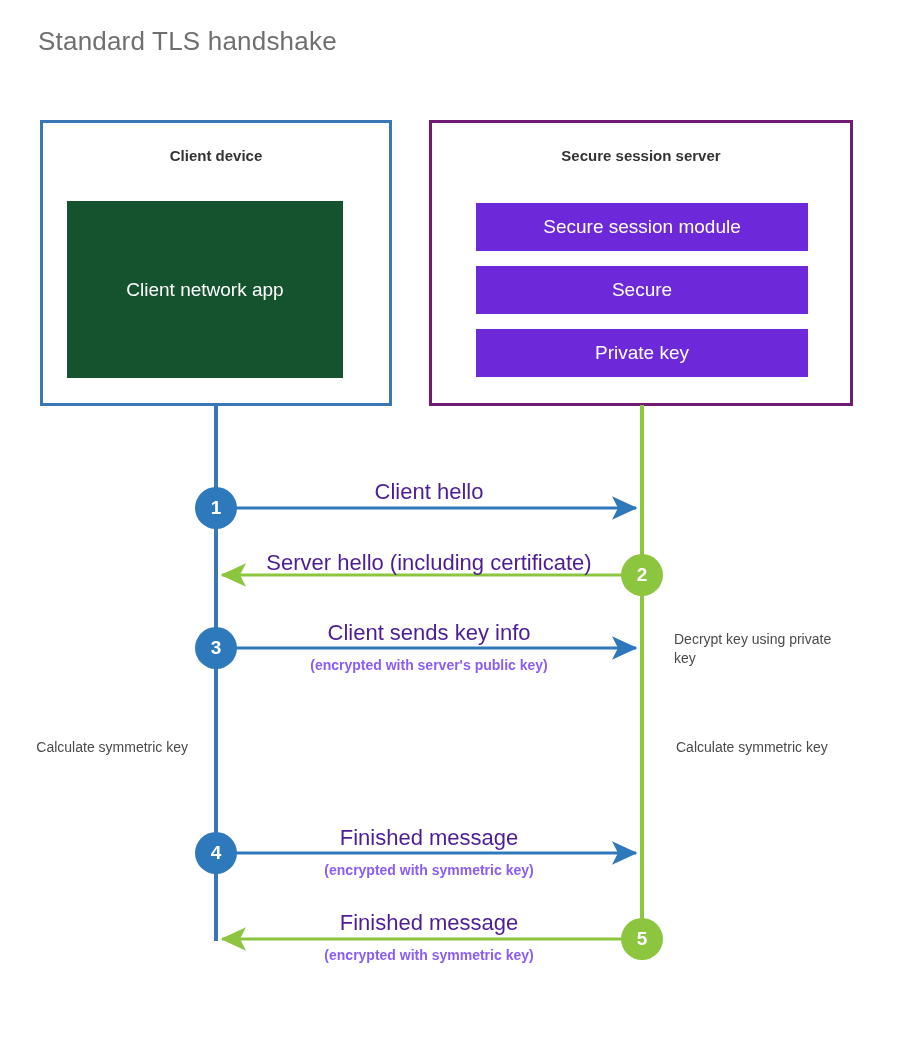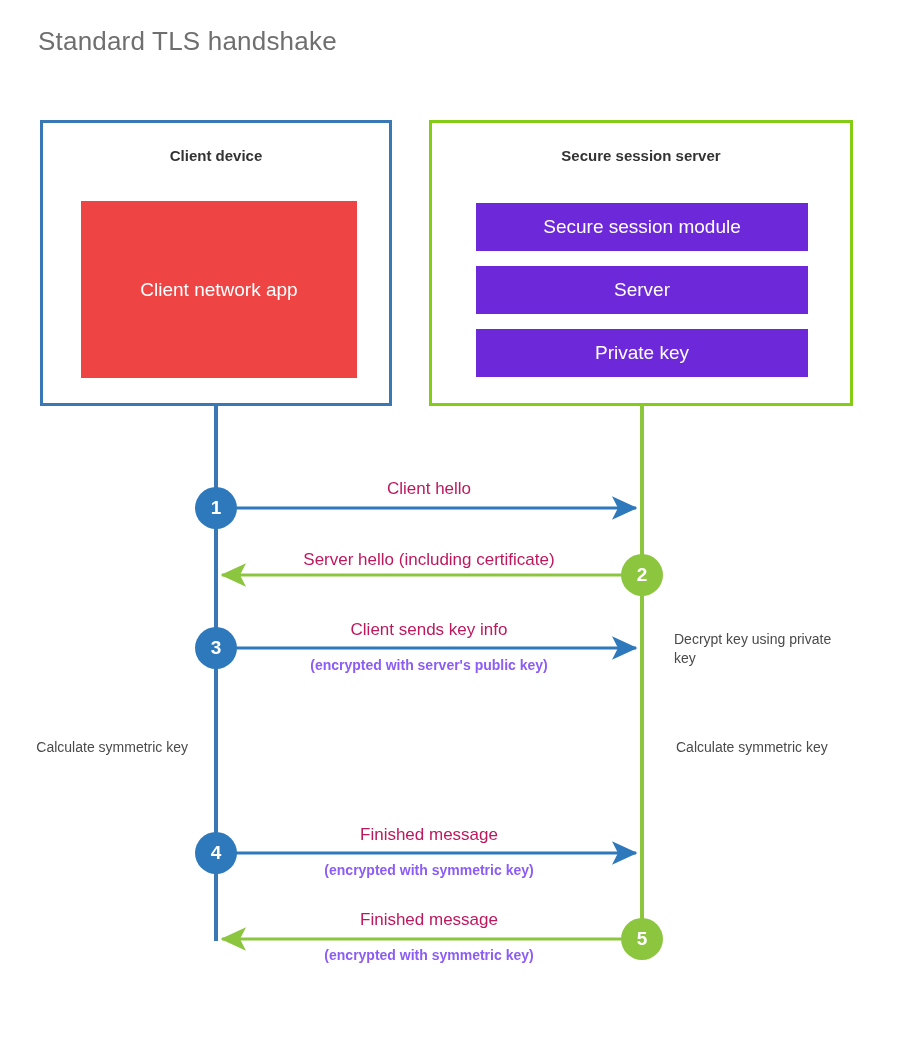--- a/index.html
+++ b/index.html
@@ -46,41 +46,41 @@
     top: 120px;
     width: 352px;
     height: 286px;
     border: 3px solid #3a78b5;
   }
   .party-box.server {
     left: 429px;
     top: 120px;
     width: 424px;
     height: 286px;
-    border: 3px solid #84cc16;
+    border: 3px solid #701a75;
   }
   .party-title {
     position: absolute;
     left: 0;
     right: 0;
     top: 24px;
     text-align: center;
     font-size: 15px;
     font-weight: bold;
     color: #333333;
   }
 
   
   .client-app {
     position: absolute;
-    left: 38px;
+    left: 24px;
     top: 78px;
     width: 276px;
     height: 177px;
-    background: #ef4444;
+    background: #14532d;
     display: flex;
     align-items: center;
     justify-content: center;
     text-align: center;
     color: #ffffff;
     font-size: 19px;
     font-weight: 300;
     line-height: 1.45;
     padding: 0 20px;
     box-sizing: border-box;
@@ -127,23 +127,23 @@
     color: #ffffff;
     font-size: 19px;
     font-weight: bold;
   }
   .step-circle.blue  { background: #2e78bc; }
   .step-circle.green { background: #8cc63f; }
 
   
   .msg-label {
     position: absolute;
-    font-size: 17px;
-    font-weight: 300;
-    color: #be185d;
+    font-size: 22px;
+    font-weight: 300;
+    color: #4c1d95;
     text-align: center;
     white-space: nowrap;
     transform: translateX(-50%);
   }
   .msg-sub {
     position: absolute;
     font-size: 14px;
     font-weight: 700;
     color: #8b5cf6;
     text-align: center;
@@ -171,21 +171,21 @@
 
   <div class="party-box client">
     <div class="party-title">Client device</div>
     <div class="client-app">Client network app</div>
   </div>
 
   <div class="party-box server">
     <div class="party-title">Secure session server</div>
     <div class="server-stack">
       <div class="server-bar">Secure session module</div>
-      <div class="server-bar">Server</div>
+      <div class="server-bar">Secure</div>
       <div class="server-bar">Private key</div>
     </div>
   </div>
 
   <svg id="sequence-svg" viewBox="0 0 900 1058" xmlns="http://www.w3.org/2000/svg">
     <defs>
       <marker id="arrow-blue-right" markerWidth="9" markerHeight="9" refX="8" refY="4.5" orient="auto" markerUnits="strokeWidth">
         <path d="M0,0.6 L8.5,4.5 L0,8.4 L2,4.5 Z" fill="#2e78bc"></path>
       </marker>
       <marker id="arrow-green-left" markerWidth="9" markerHeight="9" refX="8" refY="4.5" orient="auto" markerUnits="strokeWidth">

